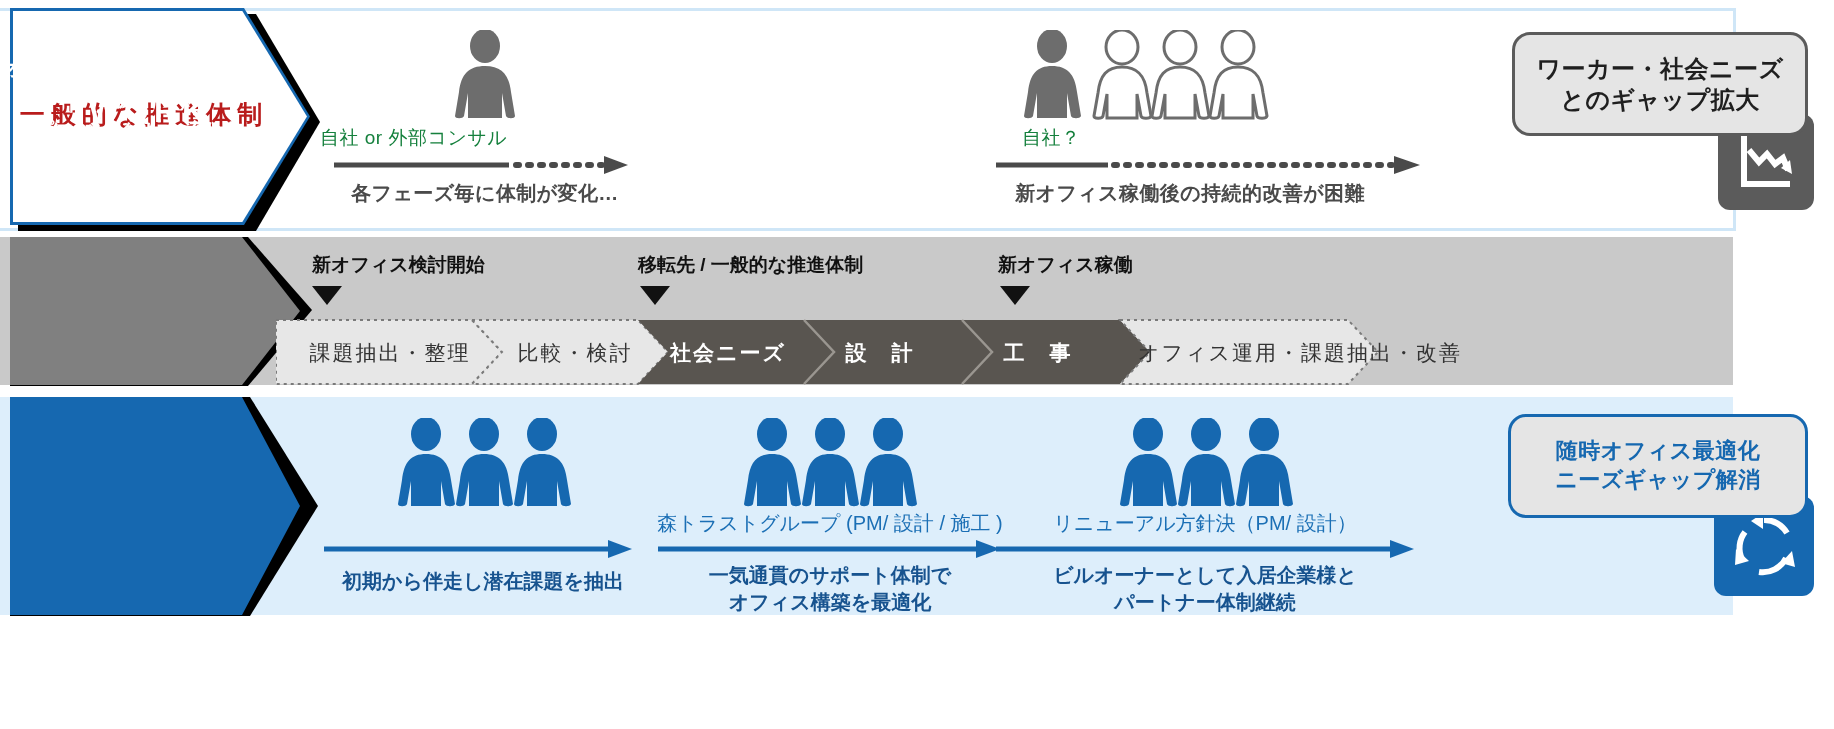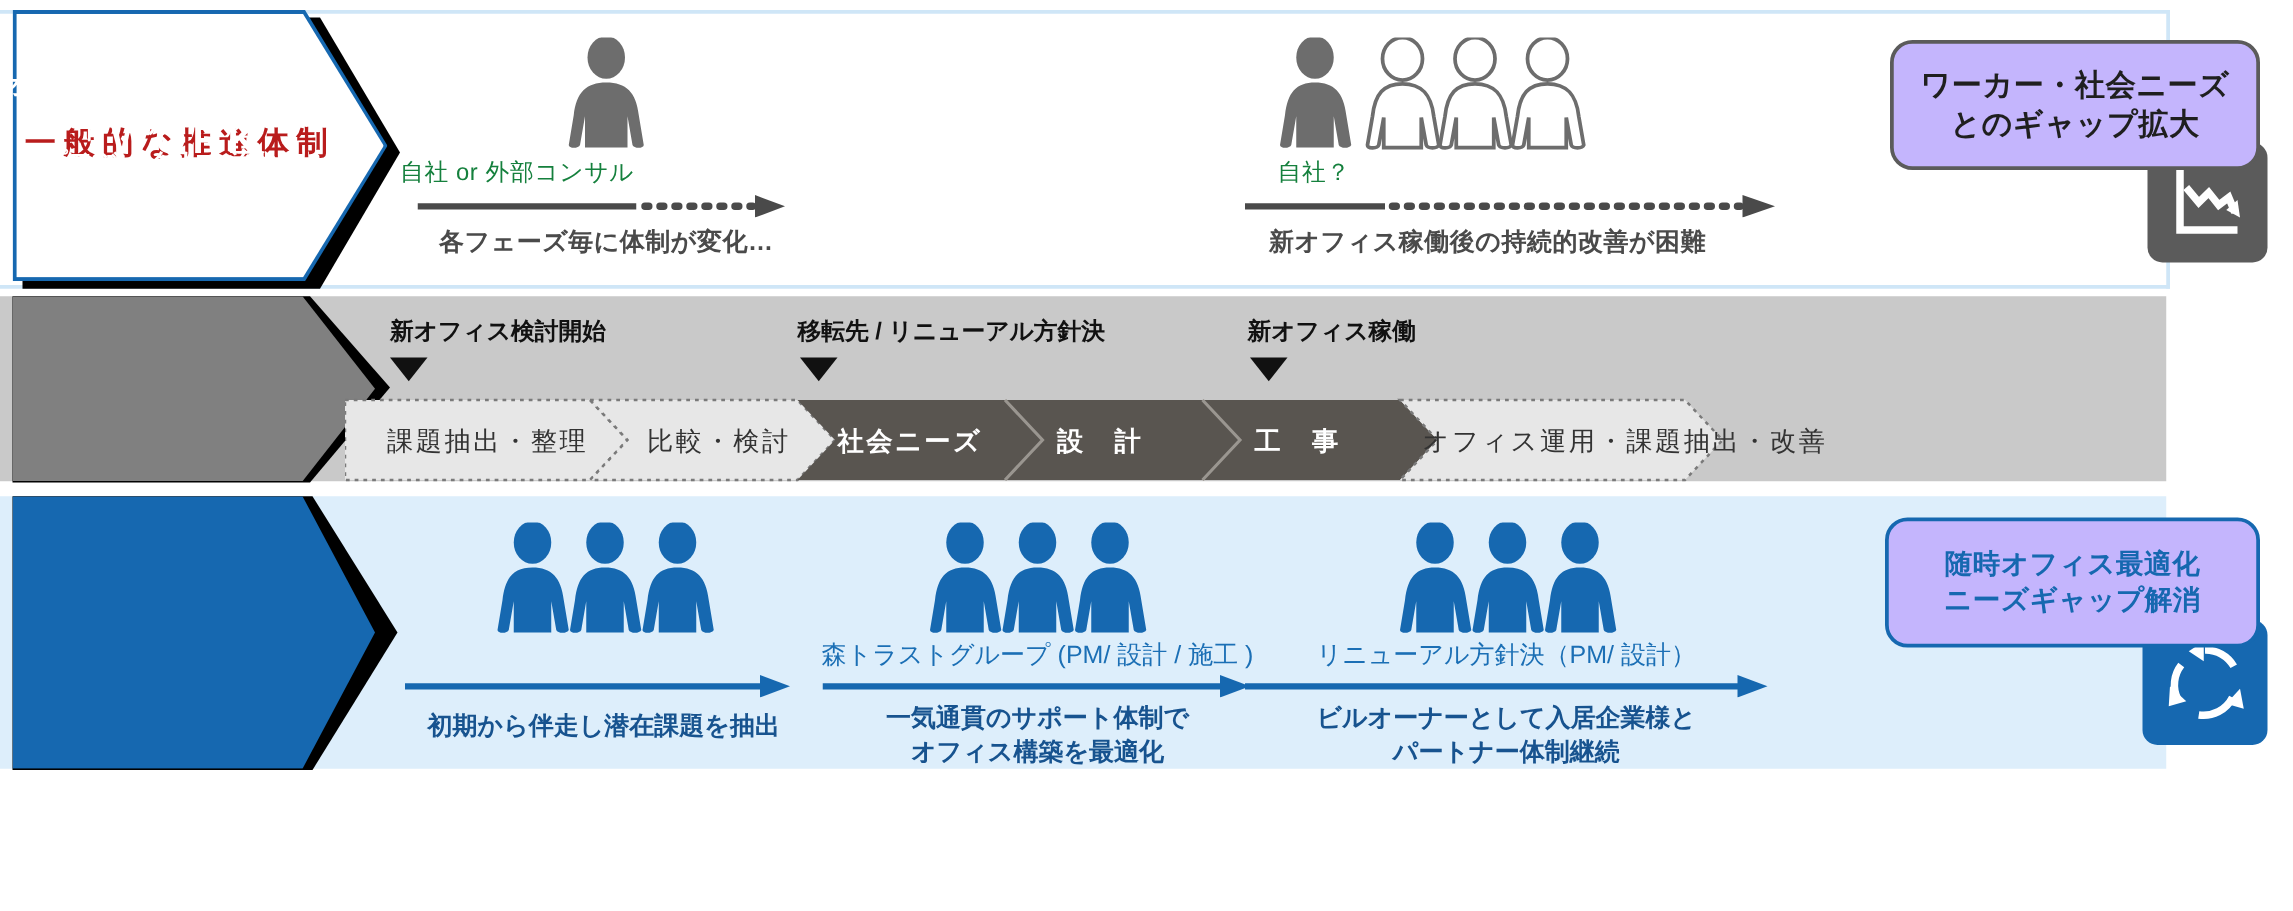--- a/index.html
+++ b/index.html
@@ -149,21 +149,21 @@
     text-align: center;
     color: #17538f;
     font-size: 20px;
     font-weight: bold;
     line-height: 1.35;
   }
 
   
   .callout {
     position: absolute;
-    background: #c4b5fd;
+    background: #e5e5e5;
     border-radius: 18px;
     display: flex;
     align-items: center;
     justify-content: center;
     text-align: center;
     line-height: 1.3;
   }
   #callout1 {
     left: 1512px; top: 32px; width: 290px; height: 98px;
     border: 3px solid #5b5b5b;
@@ -270,21 +270,21 @@
   </svg>
   <div class="abs" id="row2-tab"></div>
   <div class="row-tab-text abs" id="row2-label">
     <span>オフィス移転 / リニューアル</span><br>
     <span>プロジェクトの流れ</span>
   </div>
 
   <div class="milestone" style="left:312px;top:252px;">新オフィス検討開始</div>
   <div class="milestone-caret" style="left:312px;top:286px;"></div>
 
-  <div class="milestone" style="left:638px;top:252px;">移転先 / リニューアル方針決</div>
+  <div class="milestone" style="left:638px;top:252px;">移転先 / 一般的な推進体制</div>
   <div class="milestone-caret" style="left:640px;top:286px;"></div>
 
   <div class="milestone" style="left:998px;top:252px;">新オフィス稼働</div>
   <div class="milestone-caret" style="left:1000px;top:286px;"></div>
 
   <svg class="abs" style="left:276px;top:318px;width:1110px;height:68px;" viewBox="0 0 1110 68">
 
     <path d="M0 2 L196 2 L226 34 L196 66 L0 66 Z" fill="#e7e7e7" stroke="#7a7a7a" stroke-width="2" stroke-dasharray="3 4"></path>
     <path d="M196 2 L362 2 L392 34 L362 66 L196 66 L226 34 Z" fill="#e7e7e7" stroke="#7a7a7a" stroke-width="2" stroke-dasharray="3 4"></path>
 

